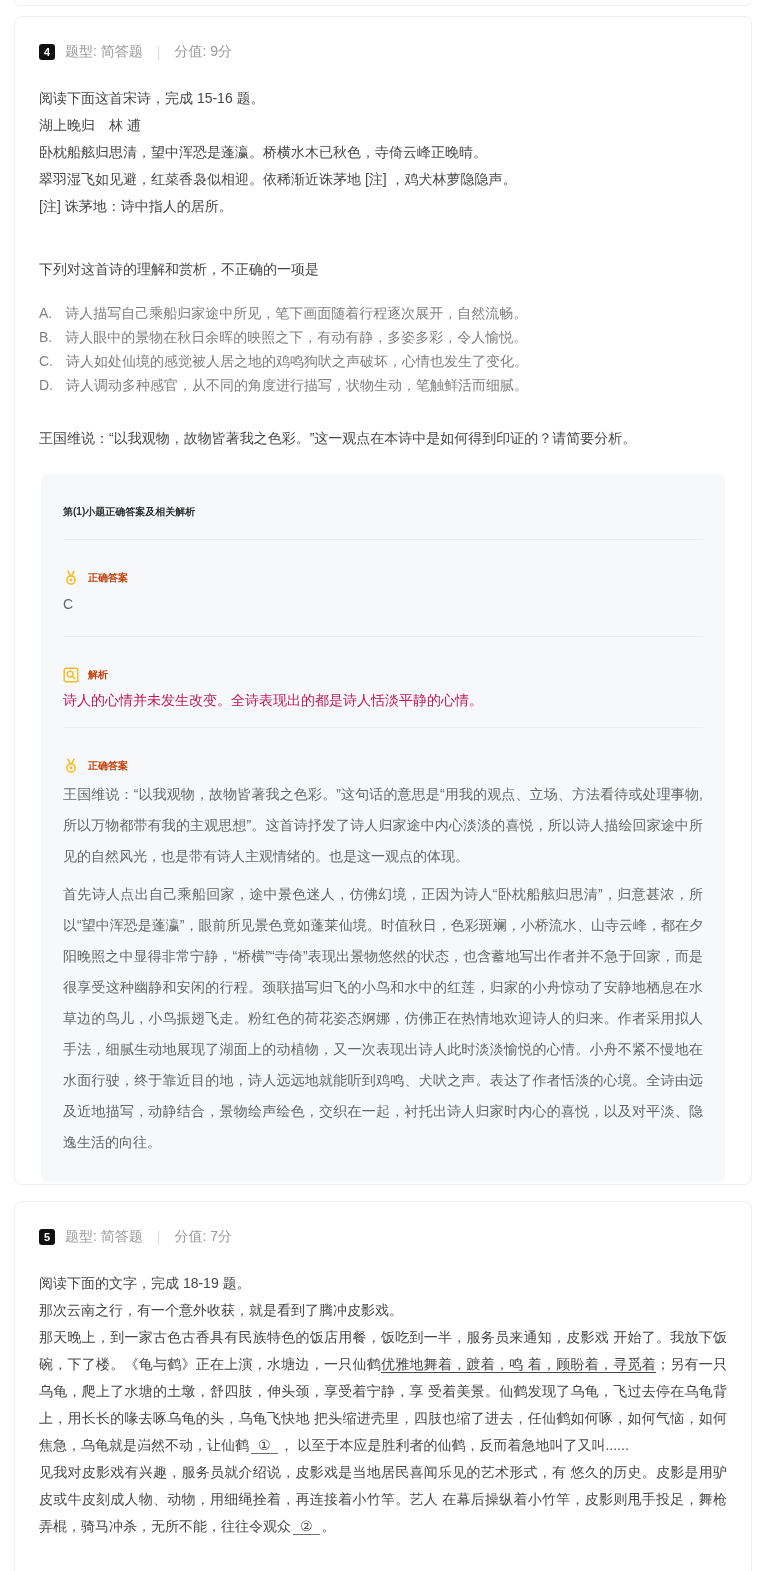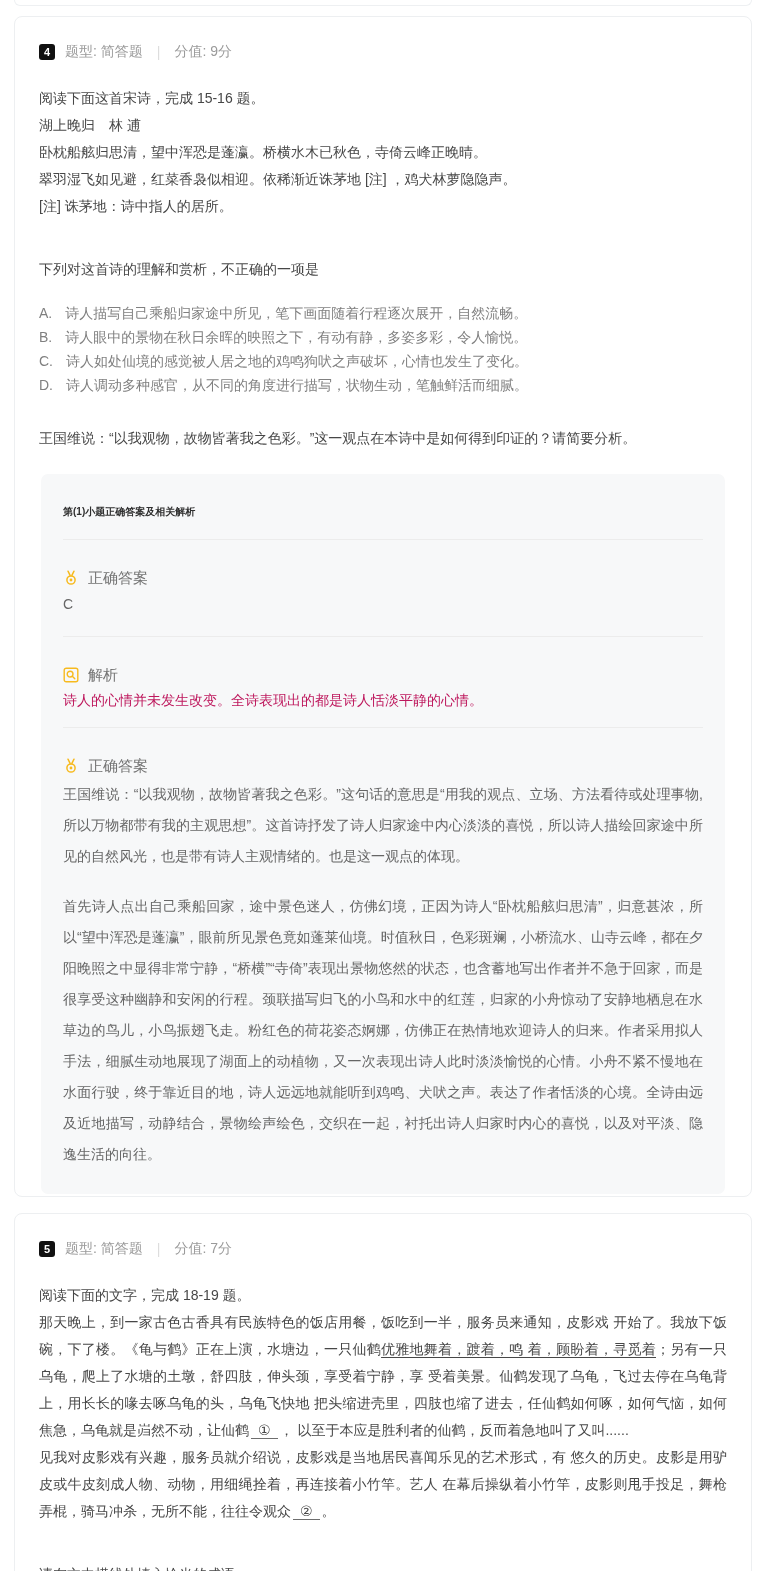--- a/index.html
+++ b/index.html
@@ -83,26 +83,26 @@
     border-top: 1px solid #ececec;
     margin-top: 14px;
     height: 0;
   }
   .ans-row {
     display: flex;
     align-items: center;
     margin-top: 24px;
   }
   .ans-row .icon { width: 16px; height: 16px; margin-right: 9px; flex: 0 0 auto; }
-  .ans-label { font-size: 15px; font-weight: 400; color: #737373; }
+  .ans-label { font-size: 10px; font-weight: 700; color: #c2410c; }
   .ans-value { margin-top: 16px; color: #666; }
   .divider.after-value { margin-top: 18px; }
   .panel-text { margin: 18px 0 0; color: #be185d; line-height: 25px; text-align: justify; }
   .panel-long { margin: 16px 0 0; color: #666; line-height: 31px; text-align: justify; }
-  .panel-long + .panel-long { margin-top: 19px; }
+  .panel-long + .panel-long { margin-top: 7px; }
 </style>
 </head>
 <body>
 
 <div class="prev-card-bottom"></div>
 
 <div class="card">
   <div class="card-head">
     <span class="badge">4</span>
     <span>题型: 简答题</span>
@@ -184,20 +184,21 @@
 <div class="card second">
   <div class="card-head">
     <span class="badge">5</span>
     <span>题型: 简答题</span>
     <span class="head-sep">|</span>
     <span>分值: 7分</span>
   </div>
 
   <div class="card-body">
     <p>阅读下面的文字，完成 18-19 题。</p>
+    <p>那次云南之行，有一个意外收获，就是看到了腾冲皮影戏。</p>
 
     <p><span>那天晚上，到一家古色古香具有民族特色的饭店用餐，饭吃到一半，服务员来通知，皮影戏 开始了。我放下饭碗，下了楼。《龟与鹤》正在上演，水塘边，一只仙鹤</span><span class="uline">优雅地舞着，踱着，鸣 着，顾盼着，寻觅着</span><span>；另有一只乌龟，爬上了水塘的土墩，舒四肢，伸头颈，享受着宁静，享 受着美景。仙鹤发现了乌龟，飞过去停在乌龟背上，用长长的喙去啄乌龟的头，乌龟飞快地 把头缩进壳里，四肢也缩了进去，任仙鹤如何啄，如何气恼，如何焦急，乌龟就是岿然不动，让仙鹤</span><span class="blank">①</span><span>， 以至于本应是胜利者的仙鹤，反而着急地叫了又叫......</span></p>
 
     <p><span>见我对皮影戏有兴趣，服务员就介绍说，皮影戏是当地居民喜闻乐见的艺术形式，有 悠久的历史。皮影是用驴皮或牛皮刻成人物、动物，用细绳拴着，再连接着小竹竿。艺人 在幕后操纵着小竹竿，皮影则甩手投足，舞枪弄棍，骑马冲杀，无所不能，往往令观众</span><span class="blank">②</span><span>。</span></p>
 
     <p class="q-stem">请在文中横线处填入恰当的成语。</p>
 
   </div>
 </div>
 

